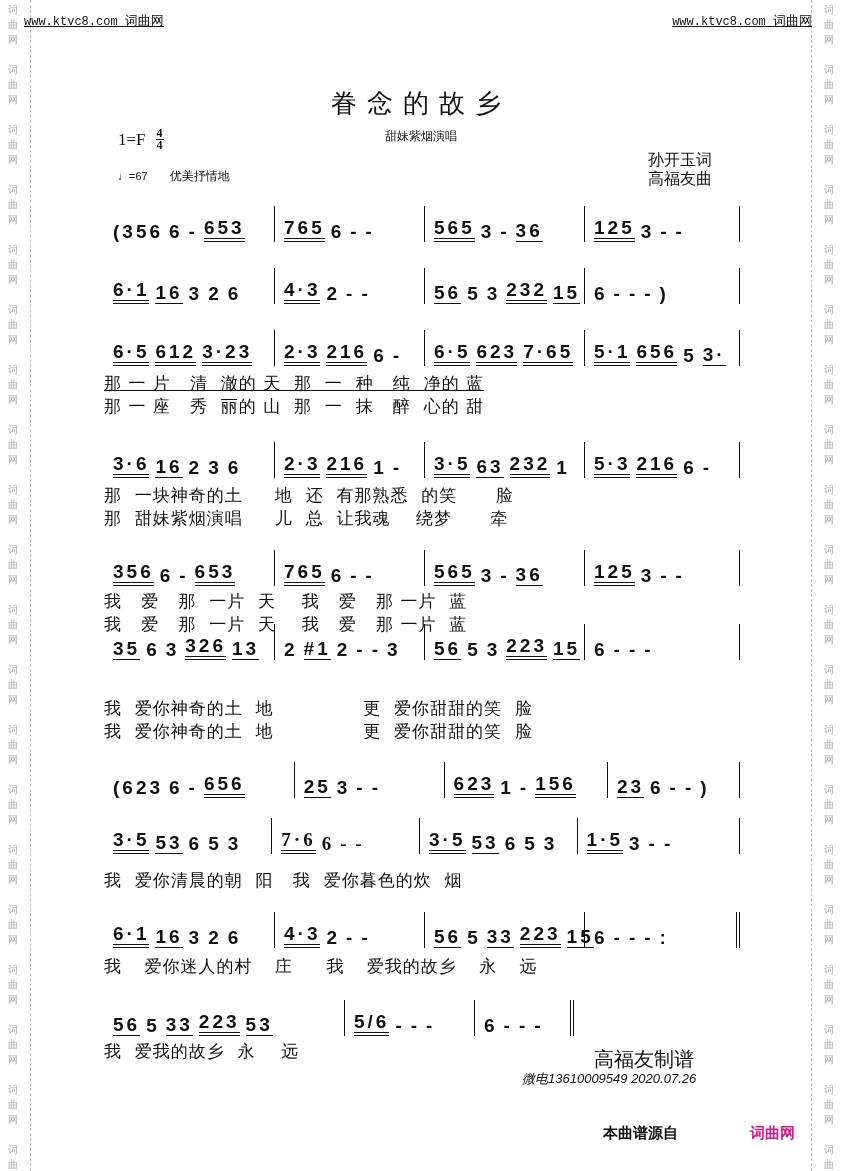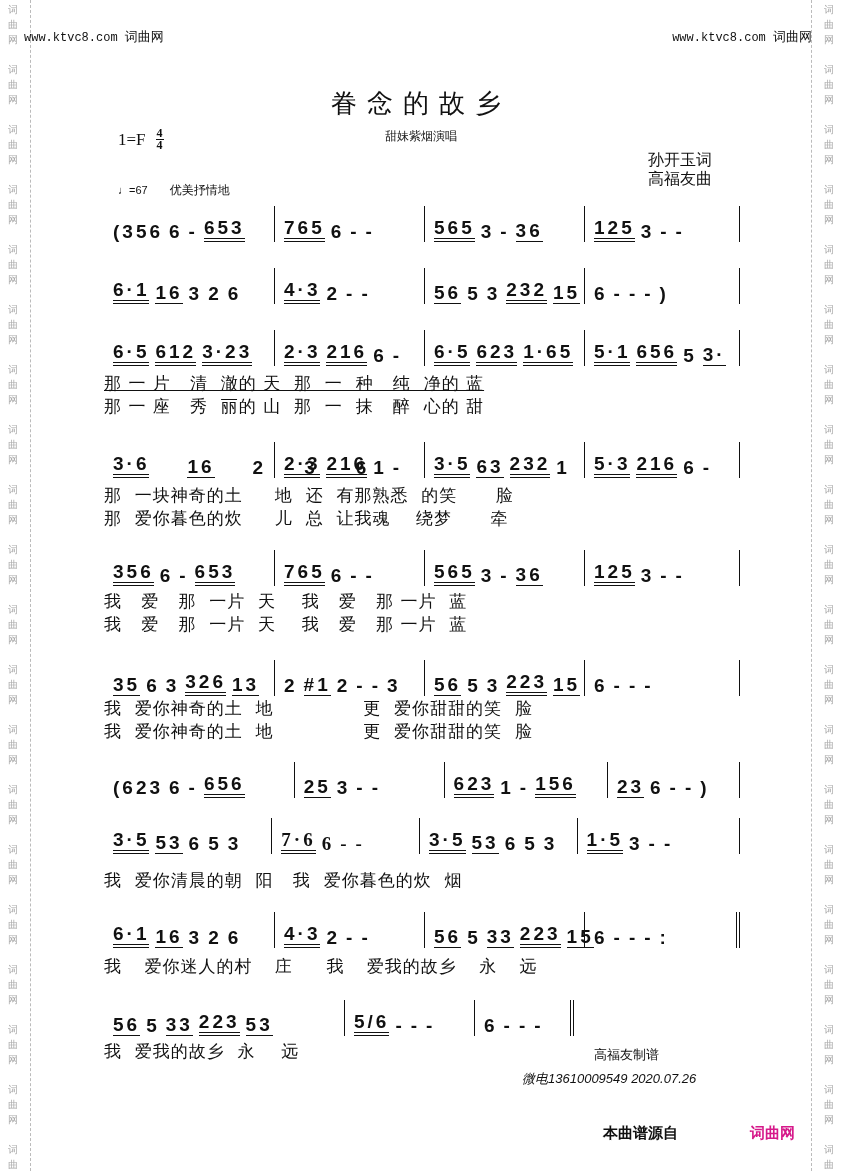--- a/index.html
+++ b/index.html
@@ -3,41 +3,41 @@
 <meta charset="utf-8">
 <style>
   html,body{margin:0;padding:0;background:#fff;}
   body{width:842px;height:1171px;position:relative;overflow:hidden;font-family:"Liberation Sans","DejaVu Sans",sans-serif;color:#111;}
   .side{position:absolute;top:0;bottom:0;width:30px;border-right:1px dashed #bbb;}
   .side.left{left:0;}
   .side.right{right:0;border-right:none;border-left:1px dashed #bbb;}
   .wm{position:absolute;font-size:10px;color:#aaa;line-height:15px;width:14px;text-align:center;font-family:"DejaVu Sans",sans-serif;}
   .side.left .wm{left:6px;}
   .side.right .wm{right:6px;}
-  .site{position:absolute;top:28px;font-family:"Liberation Mono","DejaVu Sans Mono",monospace;font-size:12px;}
+  .site{position:absolute;top:12px;font-family:"Liberation Mono","DejaVu Sans Mono",monospace;font-size:12px;text-decoration:underline;}
   .site .cn{font-family:"DejaVu Sans",sans-serif;font-size:13px;}
   .title{position:absolute;top:86px;left:0;width:842px;text-align:center;font-size:26px;letter-spacing:10px;font-family:"DejaVu Sans",sans-serif;}
   .key{position:absolute;top:128px;left:118px;font-family:"Liberation Serif",serif;font-size:17px;display:flex;align-items:center;}
   .frac{display:inline-flex;flex-direction:column;align-items:center;margin-left:10px;font-size:12px;line-height:11px;font-weight:bold;}
   .frac .bar{width:8px;border-top:1px solid #111;}
   .singer{position:absolute;top:128px;left:0;width:842px;text-align:center;font-size:12px;}
   .credits{position:absolute;top:150px;left:648px;font-size:16px;line-height:19px;font-family:"DejaVu Serif",serif;}
-  .tempo{position:absolute;top:182px;left:118px;font-size:11px;}
+  .tempo{position:absolute;top:168px;left:118px;font-size:11px;}
   .tempo .mood{margin-left:22px;font-size:12px;}
   .row{position:absolute;left:104px;width:636px;height:36px;display:flex;align-items:flex-end;}
   .m{display:flex;align-items:flex-end;height:36px;padding:0 6px;box-sizing:border-box;position:relative;}
   .m.bl{border-left:1.5px solid #111;}
   .m.br{border-right:1.5px solid #111;}
   .m.dbl{border-right:4px double #111;}
   .g{display:inline-flex;flex-direction:column;align-items:center;margin:0 3px;position:relative;}
   .n{font-weight:bold;font-size:19px;line-height:20px;letter-spacing:3px;}
   .u1{border-bottom:1.5px solid #111;}
   .u2{border-bottom:4px double #111;}
   .lyr{position:absolute;left:104px;font-family:"DejaVu Serif",serif;font-size:17px;white-space:pre;letter-spacing:1px;}
-  .footer-arr{position:absolute;top:1046px;left:594px;font-family:"DejaVu Serif",serif;font-size:13px;}
+  .footer-arr{position:absolute;top:1046px;left:594px;font-family:"DejaVu Serif",serif;font-size:20px;}
   .contact{position:absolute;top:1070px;left:522px;font-size:13px;font-style:italic;}
   .source{position:absolute;top:1124px;left:603px;font-weight:bold;font-size:15px;}
   .source-brand{position:absolute;top:1124px;left:750px;font-weight:bold;font-size:15px;}
 </style>
 </head>
 <body>
 
 <div class="side left" id="wl">
     <div class="wm" style="top: 2px;">词<br>曲<br>网</div>
     <div class="wm" style="top: 62px;">词<br>曲<br>网</div>
@@ -255,42 +255,42 @@
         </span>
       </div>
       <div class="m bl" style="width: 160px;">
         <span class="g">
           <span class="n u2">6·5</span>
         </span>
         <span class="g">
           <span class="n u2">623</span>
         </span>
         <span class="g">
-          <span class="n u2">1·65</span>
+          <span class="n u2">7·65</span>
         </span>
       </div>
       <div class="m bl br" style="width: 156px;">
         <span class="g">
           <span class="n u2">5·1</span>
         </span>
         <span class="g">
           <span class="n u2">656</span>
         </span>
         <span class="g">
           <span class="n">5</span>
         </span>
         <span class="g">
           <span class="n u1">3·</span>
         </span>
       </div>
     </div>
     <div class="lyr" style="top: 372px; text-decoration: underline;">那 一 片   清  澈的 天  那  一  种   纯  净的 蓝</div>
     <div class="lyr" style="top: 395px;">那 一 座   秀  丽的 山  那  一  抹   醉  心的 甜</div>
     <div class="row" style="top: 442px;">
-      <div class="m" style="width: 170px; gap: 32px;">
+      <div class="m" style="width: 170px;">
         <span class="g">
           <span class="n u2">3·6</span>
         </span>
         <span class="g">
           <span class="n u1">16</span>
         </span>
         <span class="g">
           <span class="n">2</span>
         </span>
         <span class="g">
@@ -337,21 +337,21 @@
         </span>
         <span class="g">
           <span class="n">6</span>
         </span>
         <span class="g">
           <span class="n">-</span>
         </span>
       </div>
     </div>
     <div class="lyr" style="top: 484px;">那  一块神奇的土     地  还  有那熟悉  的笑      脸</div>
-    <div class="lyr" style="top: 507px;">那  爱你暮色的炊     儿  总  让我魂    绕梦      牵</div>
+    <div class="lyr" style="top: 507px;">那  甜妹紫烟演唱     儿  总  让我魂    绕梦      牵</div>
     <div class="row" style="top: 550px;">
       <div class="m" style="width: 170px;">
         <span class="g">
           <span class="n u2">356</span>
         </span>
         <span class="g">
           <span class="n">6</span>
         </span>
         <span class="g">
           <span class="n">-</span>
@@ -398,21 +398,21 @@
         <span class="g">
           <span class="n">-</span>
         </span>
         <span class="g">
           <span class="n">-</span>
         </span>
       </div>
     </div>
     <div class="lyr" style="top: 590px;">我   爱   那  一片  天    我   爱   那 一片  蓝</div>
     <div class="lyr" style="top: 613px;">我   爱   那  一片  天    我   爱   那 一片  蓝</div>
-    <div class="row" style="top: 660px;">
+    <div class="row" style="top: 624px;">
       <div class="m" style="width: 170px;">
         <span class="g">
           <span class="n u1">35</span>
         </span>
         <span class="g">
           <span class="n">6</span>
         </span>
         <span class="g">
           <span class="n">3</span>
         </span>

